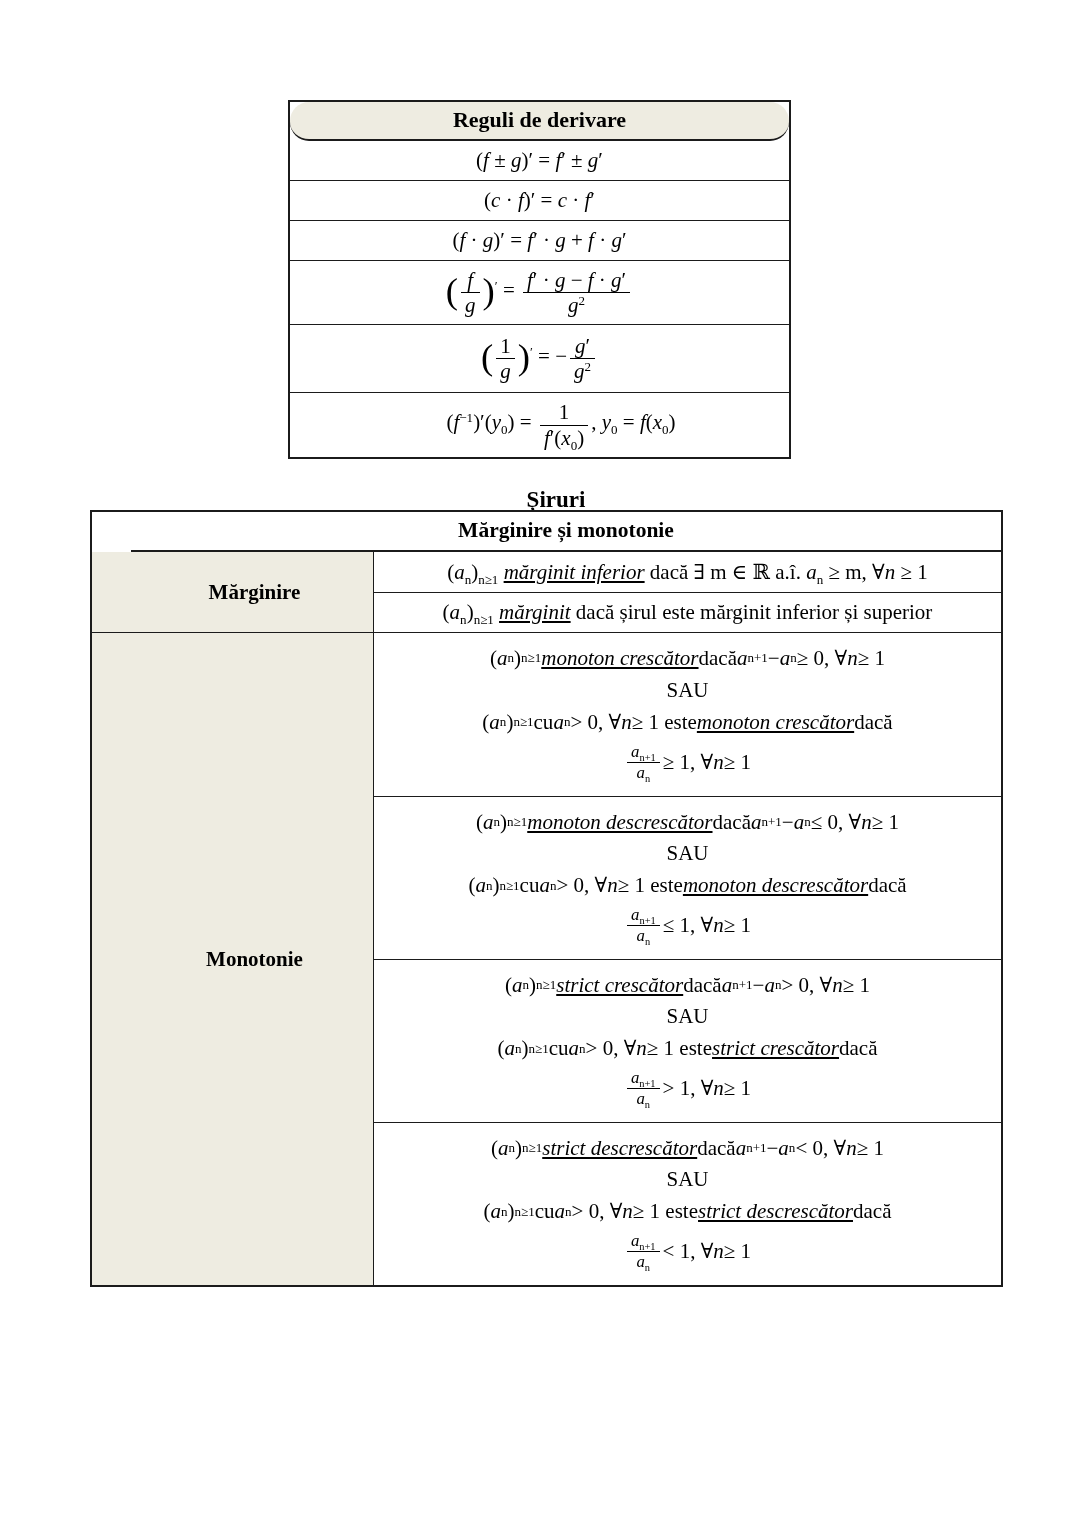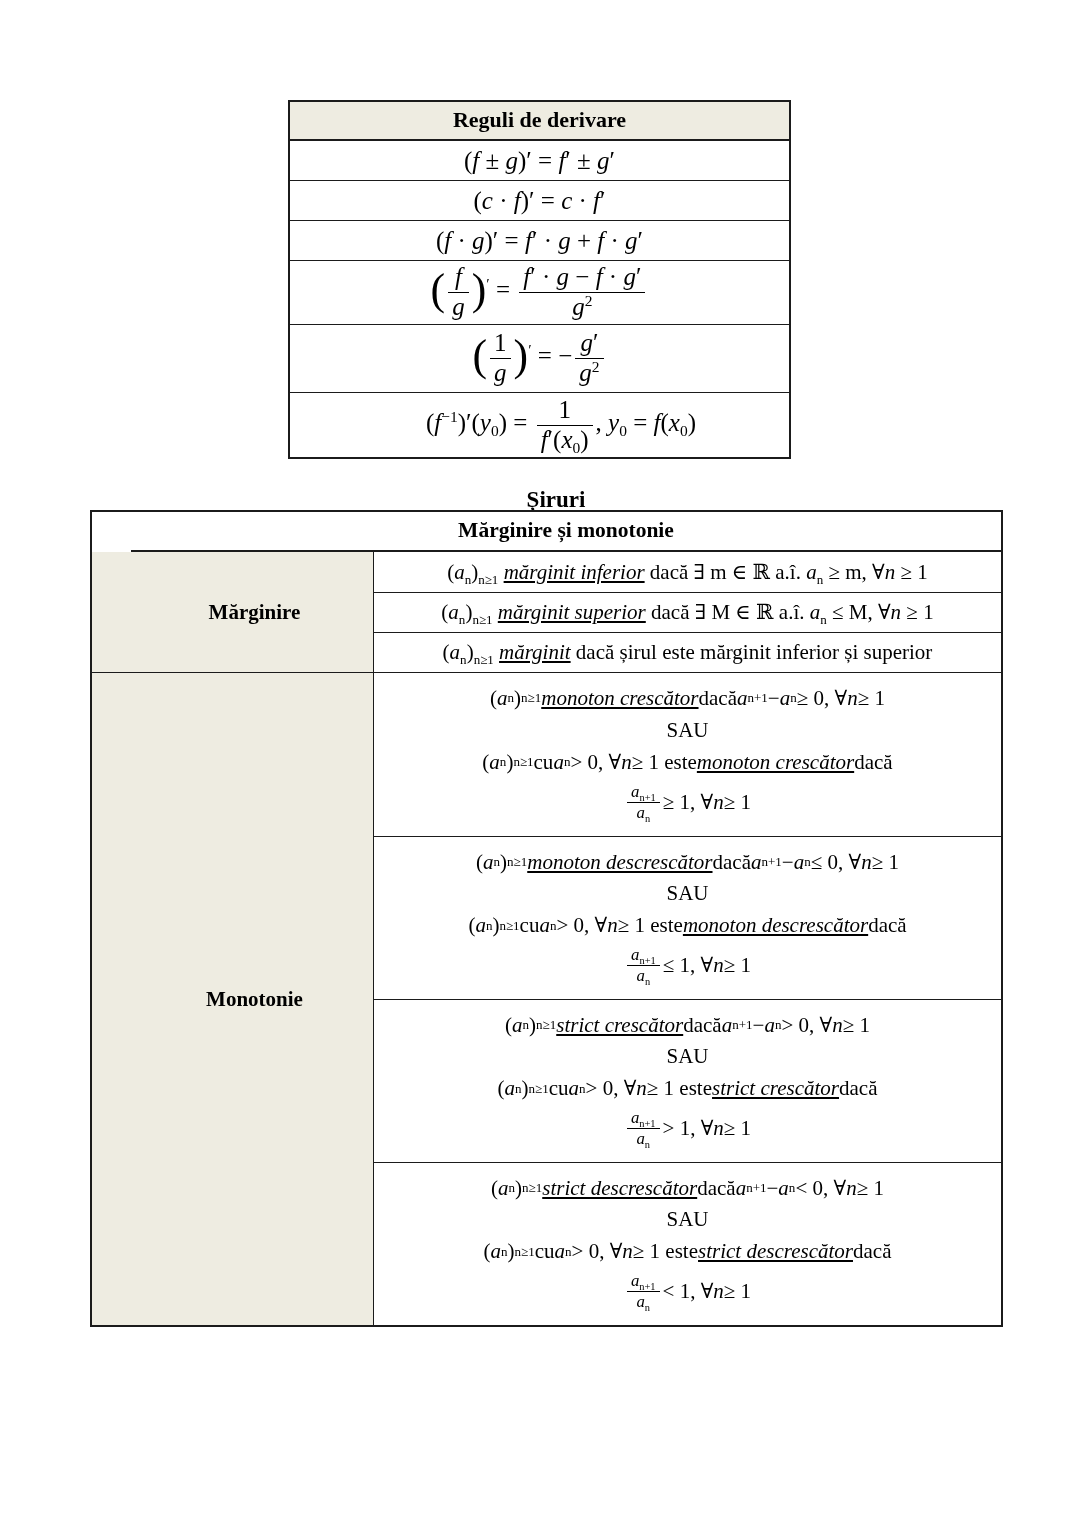--- a/index.html
+++ b/index.html
@@ -26,24 +26,25 @@
   
   .t1 {
     position:absolute; left:288px; top:100px; width:503px;
     border:2.5px solid #1b1b1b; background:#fff;
   }
   .t1-head {
     background:#eeece1;
     font-weight:bold; font-size:22px; text-align:center;
     padding:5px 0 6px 0;
     border-bottom:2px solid #1b1b1b;
+    border-radius:19px;
   }
   .t1-row {
     display:flex; align-items:center; justify-content:center;
-    font-size:25px; text-align:center;
+    font-size:21px; text-align:center;
     border-bottom:1.5px solid #1b1b1b;
   }
   .t1-row:last-child { border-bottom:none;padding-left:43px; }
   .h40 { min-height:40px; }
   .h64 { min-height:64px; }
   .h68 { min-height:68px; }
 
   
   .siruri {
     position:absolute; left:0; top:471px; width:1080px;
@@ -132,23 +133,20 @@
 <section class="t2">
   <div class="t2-head">Mărginire și monotonie</div>
 
   <div class="t2-group">
     <div class="t2-label">Mărginire</div>
     <div class="t2-rows">
       <div class="t2-row">
         <span class="formula"><span>(</span><span class="i">a</span><sub>n</sub><span>)</span><sub>n≥1</sub><span> </span><span class="iu">mărginit inferior</span><span> dacă ∃ m ∈ ℝ a.î. </span><span class="i">a</span><sub>n</sub><span> ≥ m, ∀</span><span class="i">n</span><span> ≥ 1</span></span>
       </div>
       <div class="t2-row">
-        <span class="formula"><span>(</span><span class="i">a</span><sub>n</sub><span>)</span><sub>n≥1</sub><span> </span><span class="iu">mărginit superior</span><span> dacă ∃ M ∈ ℝ a.î. </span><span class="i">a</span><sub>n</sub><span> ≤ M, ∀</span><span class="i">n</span><span> ≥ 1</span></span>
-      </div>
-      <div class="t2-row">
         <span class="formula"><span>(</span><span class="i">a</span><sub>n</sub><span>)</span><sub>n≥1</sub><span> </span><span class="iu">mărginit</span><span> dacă șirul este mărginit inferior și superior</span></span>
       </div>
     </div>
   </div>
 
   <div class="t2-group">
     <div class="t2-label">Monotonie</div>
     <div class="t2-rows">
 
       <div class="t2-row mono-row">

